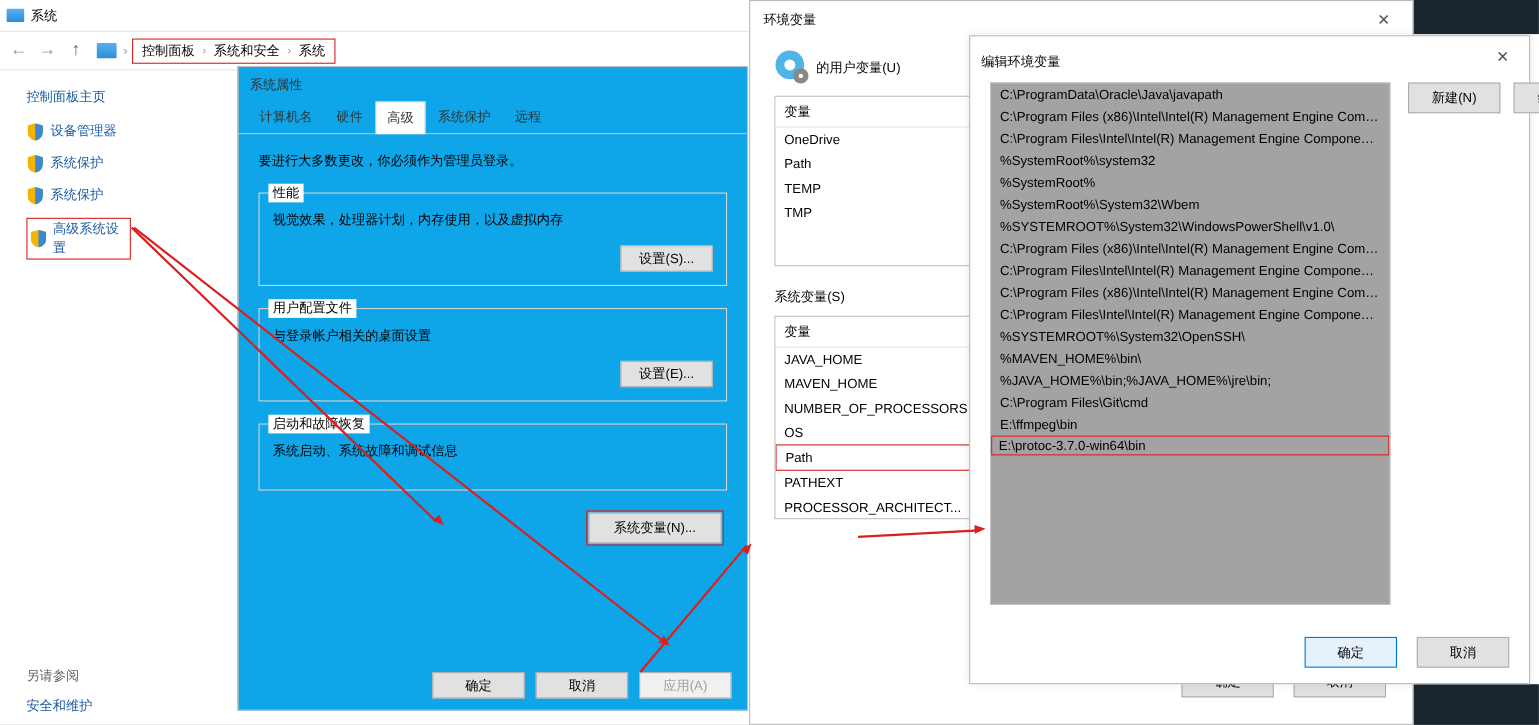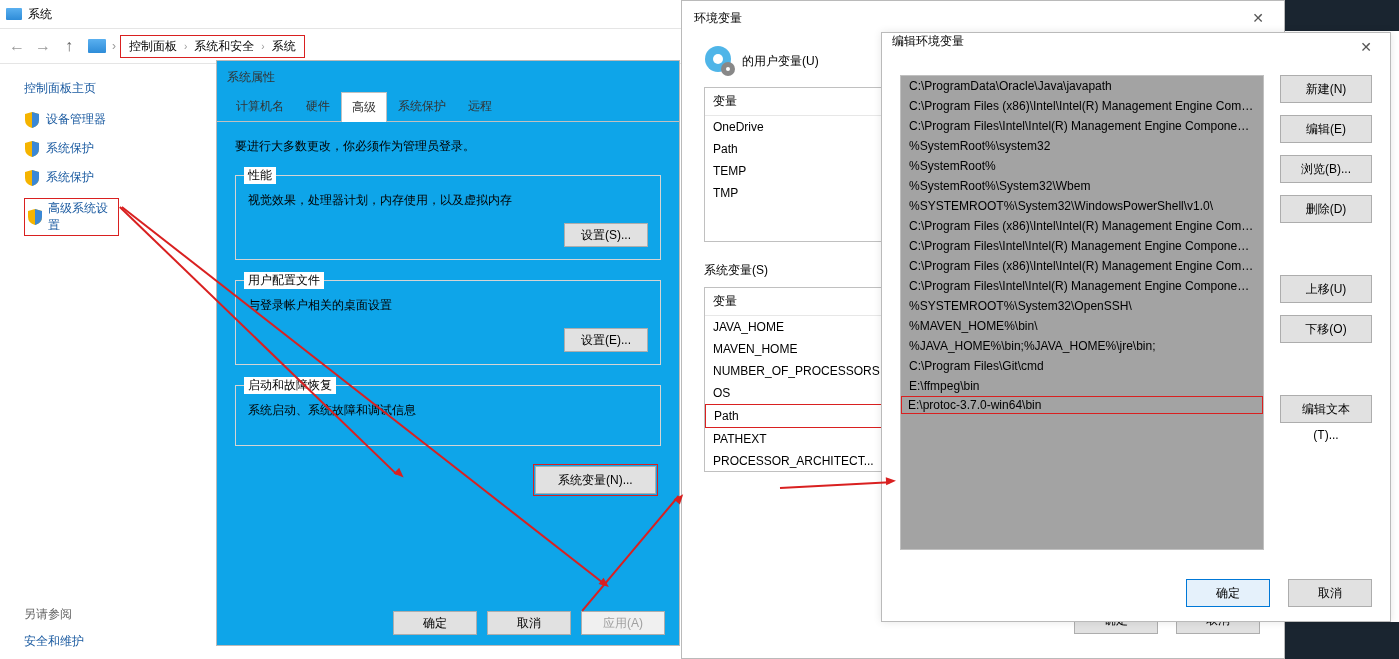--- a/index.html
+++ b/index.html
@@ -57,26 +57,26 @@
     .listbox { border: 1px solid #c0c0c0; background: #fff; height: 155px; overflow: hidden; margin-bottom: 100px; }
     .listbox-header { background: #fff; border-bottom: 1px solid #e7e7e7; padding: 5px 8px; }
     .listbox-item { padding: 4px 8px; cursor: pointer; }
     .sysvars-label { margin-bottom: 8px; margin-top: -80px; }
     .syslist { border: 1px solid #c0c0c0; background: #fff; height: 185px; overflow: hidden; }
     .syslist .listbox-item.red-border { border: 1.5px solid #d92020; }
     .env-footer { position: absolute; bottom: 24px; right: 24px; display: flex; gap: 18px; }
     
     
     .editdlg { position: absolute; left: 881px; top: 32px; width: 510px; height: 590px; background: #fff; border: 1px solid #bababa; box-shadow: 0 0 8px rgba(0,0,0,0.1); z-index: 10; }
-    .edit-titlebar { height: 32px; display: flex; justify-content: space-between; align-items: flex-start; padding: 0 4px 0 10px; }
+    .edit-titlebar { height: 32px; display: flex; justify-content: space-between; align-items: flex-end; padding: 0 4px 0 10px; }
     .edit-body { display: flex; padding: 10px 18px; gap: 16px; height: 495px; }
     .path-list { flex: 1; border: 1px solid #c0c0c0; background: #a3a3a3; overflow: hidden; }
     .path-item { padding: 3px 8px; white-space: nowrap; overflow: hidden; text-overflow: ellipsis; cursor: pointer; }
     .path-item.red-border { border: 1.5px solid #d92020; padding: 1px 6px; }
-    .btn-col { width: 92px; display: flex; flex-direction: column; gap: 12px; }
+    .btn-col { width: 92px; display: flex; flex-direction: row; gap: 12px; }
     .btn-col .win-btn { width: 92px; height: 28px; line-height: 26px; }
     .btn-col .spacer { height: 28px; }
     .edit-footer { position: absolute; bottom: 14px; right: 18px; display: flex; gap: 18px; }
     .edit-footer .win-btn { width: 76px; height: 28px; line-height: 26px; }
     
     
     .arrow-line { position: absolute; background: #d92020; z-index: 20; transform-origin: 0 50%; height: 1.5px; }
     .arrow-head { position: absolute; z-index: 21; width: 0; height: 0; border-left: 10px solid #d92020; border-top: 4px solid transparent; border-bottom: 4px solid transparent; }
     
     

